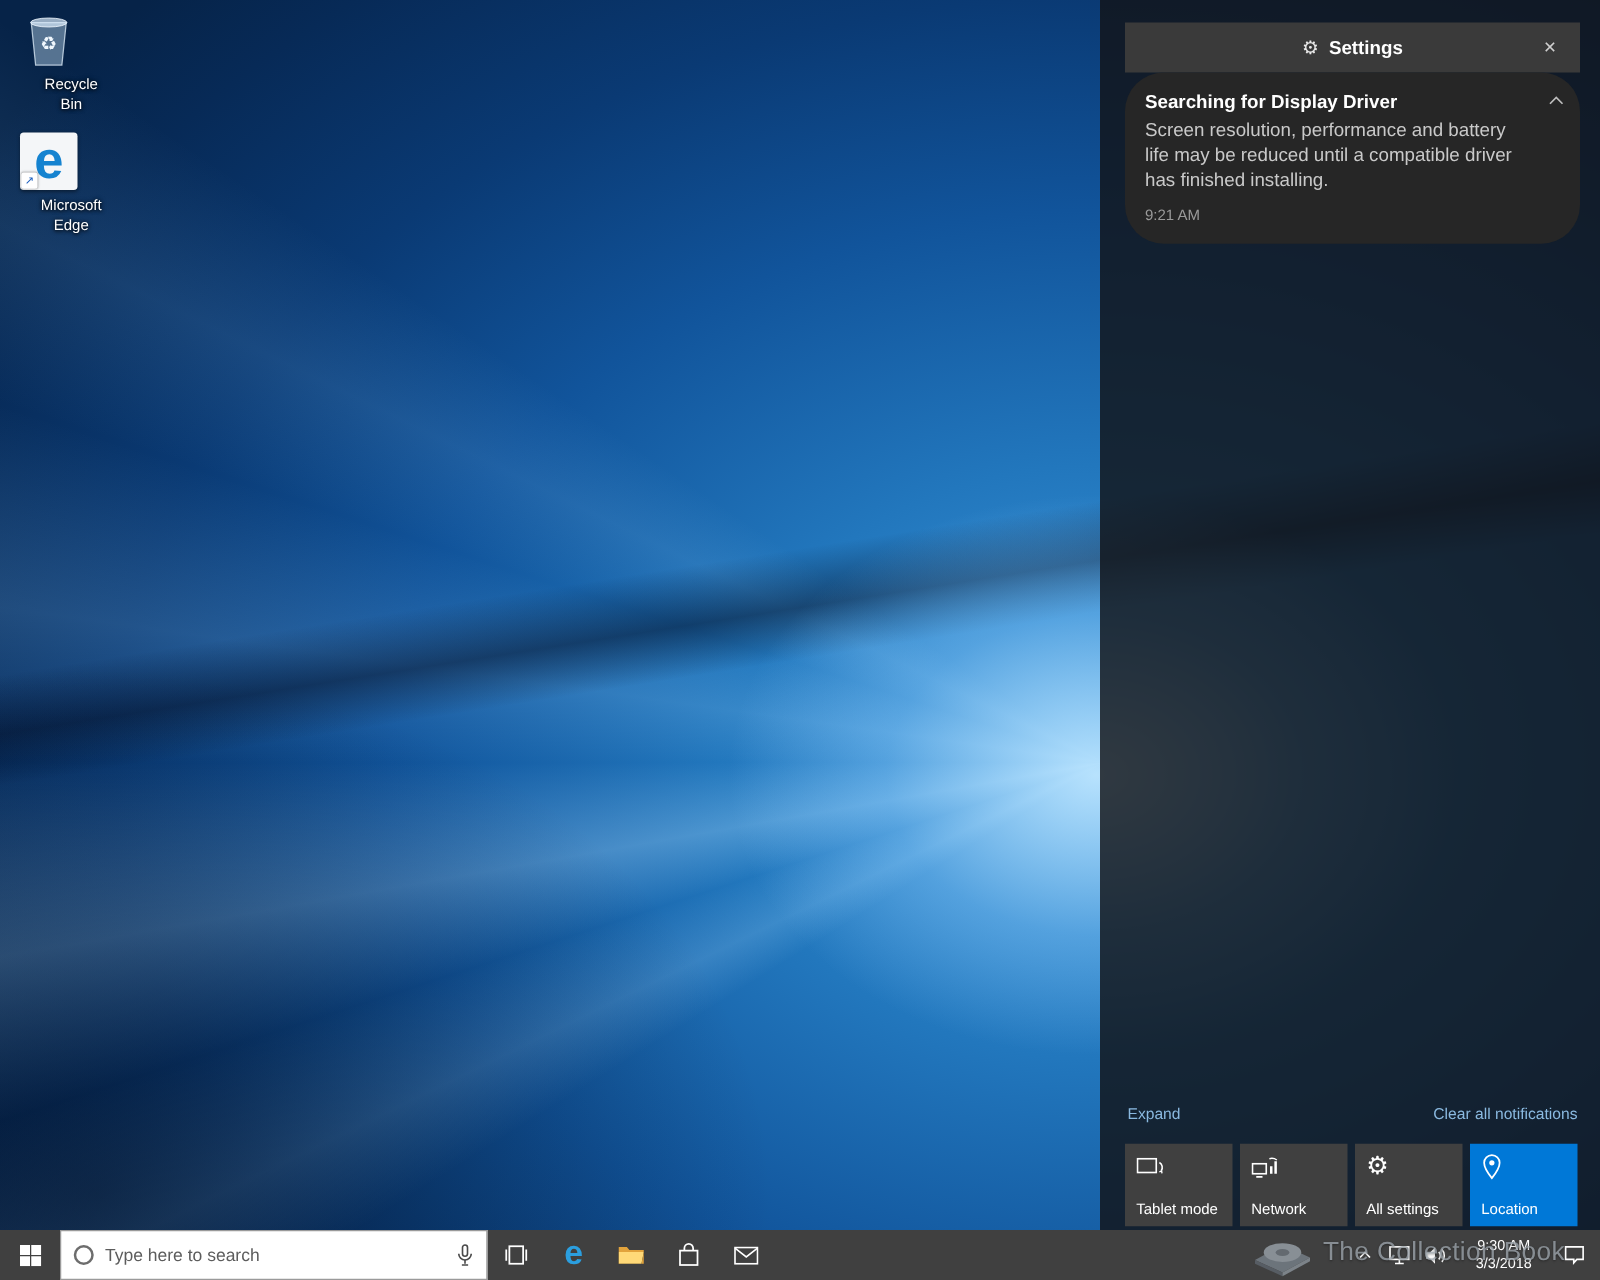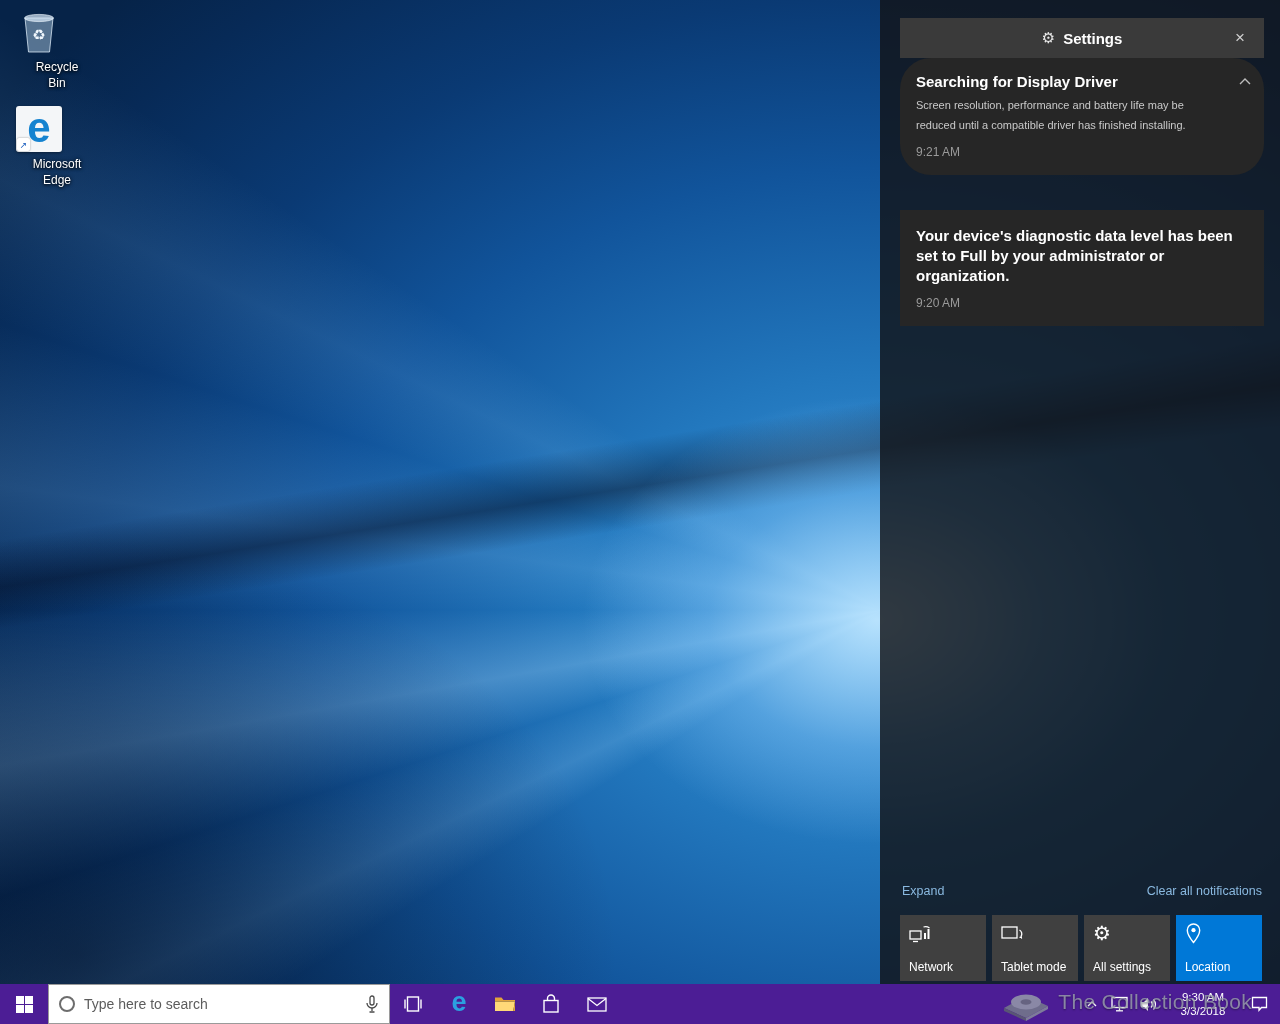--- a/index.html
+++ b/index.html
@@ -40,35 +40,35 @@
   
   .action-center { position:absolute; top:0; right:0; width:400px; height:984px; background:rgba(18,20,23,.82); }
   .ac-group-header { position:absolute; left:20px; top:18px; width:364px; height:40px; background:#3a3a3a; display:flex; align-items:center; justify-content:center; gap:8px; color:#fff; }
   .ac-group-header .gear { font-size:15px; color:#e8e8e8; }
   .ac-group-header .title { font-size:15px; font-weight:bold; }
   .ac-close { position:absolute; right:10px; top:0; height:40px; width:28px; display:flex; align-items:center; justify-content:center; color:#cfcfcf; font-size:17px; cursor:default; }
   .ac-card { position:absolute; left:20px; width:364px; background:#262626; color:#fff; }
   .ac-card.card1 { top:58px; padding:15px 40px 16px 16px;border-radius:31px; }
   .ac-card.card2 { top:210px; padding:16px 16px 16px 16px; }
   .ac-title { font-size:15px; font-weight:bold; color:#fff; margin-bottom:5px; }
-  .ac-body { font-size:11px; color:#c9c9c9; line-height:20px; }
+  .ac-body { font-size:15px; color:#c9c9c9; line-height:20px; }
   .ac-title2 { font-size:15px; font-weight:bold; color:#fff; line-height:20px; }
   .ac-time { font-size:12px; color:#9a9a9a; margin-top:10px; }
   .ac-collapse { position:absolute; right:12px; top:14px; }
   .ac-links { position:absolute; left:22px; right:18px; top:884px; display:flex; justify-content:space-between; font-size:12.5px; color:#8ab9e0; }
   .ac-links span { cursor:default; }
   .qa-row { position:absolute; left:20px; top:915px; display:flex; gap:6px; }
   .qa-tile { position:relative; width:86px; height:66px; background:#404040; color:#fff; }
   .qa-tile.qa-active { background:#0078d7; }
   .qa-icon { position:absolute; left:9px; top:8px; width:22px; height:22px; display:flex; align-items:flex-start; }
   .qa-icon .gear-char { font-size:20px; line-height:20px; color:#fff; }
   .qa-label { position:absolute; left:9px; bottom:7px; font-size:12px; color:#fff; white-space:nowrap; }
 
   
-  .taskbar { position:absolute; left:0; bottom:0; width:1280px; height:40px; background:#4c1d95; display:flex; align-items:stretch; z-index:50; }
+  .taskbar { position:absolute; left:0; bottom:0; width:1280px; height:40px; background:#404040; display:flex; align-items:stretch; z-index:50; }
   .tb-start { width:48px; display:flex; align-items:center; justify-content:center; }
   .search-box { width:342px; background:#fff; display:flex; align-items:center; padding:0 10px; gap:9px; border:1px solid #9a9a9a; }
   .cortana-ring { width:16px; height:16px; border:2px solid #6d6d6d; border-radius:50%; flex:none; }
   .search-box input { flex:1; border:none; outline:none; font-size:14px; color:#333; background:transparent; font-family:"Liberation Sans","DejaVu Sans",sans-serif; }
   .search-box input::placeholder { color:#5c5c5c; opacity:1; }
   .tb-btn { width:46px; display:flex; align-items:center; justify-content:center; }
   .edge-tb { color:#2b9fe0; font-size:27px; font-weight:bold; line-height:1; margin-top:-4px; }
   .tb-spacer { flex:1; }
   .tray { display:flex; align-items:center; padding-right:4px; position:relative; z-index:60; }
   .tray-btn { height:40px; display:flex; align-items:center; justify-content:center; }
@@ -120,52 +120,48 @@
       <div class="ac-title">Searching for Display Driver</div>
       <div class="ac-body">Screen resolution, performance and battery life may be reduced until a compatible driver has finished installing.</div>
       <div class="ac-time">9:21 AM</div>
       <span class="ac-collapse">
         <svg width="14" height="9" viewBox="0 0 14 9">
             <path d="M2 7 L7 2 L12 7" fill="none" stroke="#bdbdbd" stroke-width="1.4"></path>
           </svg>
       </span>
     </div>
 
-    <div class="ac-card card2">
-      <div class="ac-title2">Your device's diagnostic data level has been set to Full by your administrator or organization.</div>
-      <div class="ac-time">9:20 AM</div>
-    </div>
 
     <div class="ac-links">
       <span>Expand</span>
       <span>Clear all notifications</span>
     </div>
 
     <div class="qa-row">
+      <div class="qa-tile">
+        <span class="qa-icon">
+          <svg width="22" height="20" viewBox="0 0 22 20">
+            <rect x="1" y="4" width="15" height="11" fill="none" stroke="#fff" stroke-width="1.3"></rect>
+            <path d="M18.5 7 a4.5 4.5 0 0 1 1.5 6.5" fill="none" stroke="#fff" stroke-width="1.3"></path>
+            <path d="M18.5 14.5 l1.8 -0.8 l0.3 2" fill="none" stroke="#fff" stroke-width="1.1"></path>
+          </svg>
+        </span>
+        <span class="qa-label">Tablet mode</span>
+      </div>
       <div class="qa-tile">
         <span class="qa-icon">
           <svg width="22" height="20" viewBox="0 0 22 20">
             <rect x="1" y="8" width="11" height="8" fill="none" stroke="#fff" stroke-width="1.3"></rect>
             <path d="M4 18.5 h5" stroke="#fff" stroke-width="1.3"></path>
             <rect x="15" y="10" width="2" height="6" fill="#fff"></rect>
             <rect x="18.5" y="6" width="2" height="10" fill="#fff"></rect>
             <path d="M14.5 4 a7 7 0 0 1 6 1" fill="none" stroke="#fff" stroke-width="1.2"></path>
           </svg>
         </span>
         <span class="qa-label">Network</span>
-      </div>
-      <div class="qa-tile">
-        <span class="qa-icon">
-          <svg width="22" height="20" viewBox="0 0 22 20">
-            <rect x="1" y="4" width="15" height="11" fill="none" stroke="#fff" stroke-width="1.3"></rect>
-            <path d="M18.5 7 a4.5 4.5 0 0 1 1.5 6.5" fill="none" stroke="#fff" stroke-width="1.3"></path>
-            <path d="M18.5 14.5 l1.8 -0.8 l0.3 2" fill="none" stroke="#fff" stroke-width="1.1"></path>
-          </svg>
-        </span>
-        <span class="qa-label">Tablet mode</span>
       </div>
       <div class="qa-tile">
         <span class="qa-icon">
           <span class="gear-char">⚙</span>
         </span>
         <span class="qa-label">All settings</span>
       </div>
       <div class="qa-tile qa-active">
         <span class="qa-icon">
           <svg width="17" height="21" viewBox="0 0 17 21">

